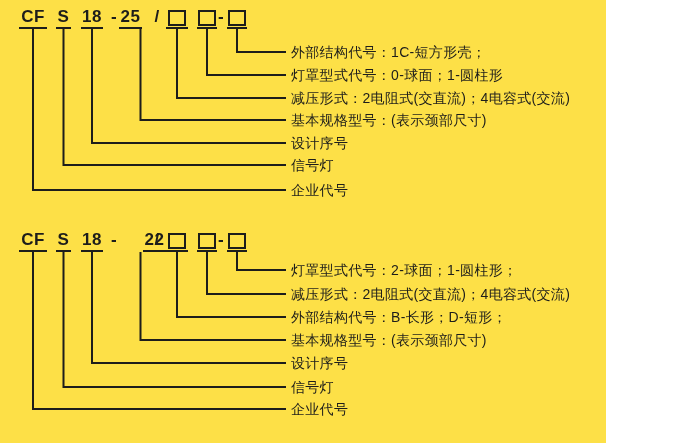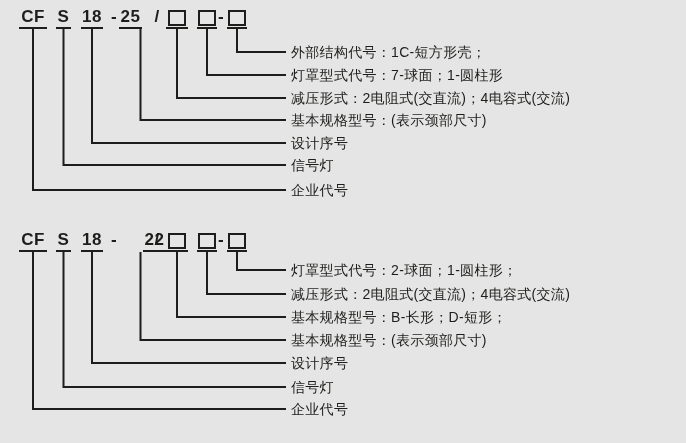--- a/index.html
+++ b/index.html
@@ -1,19 +1,19 @@
 <!DOCTYPE html>
 <html><head>
 <meta charset="utf-8">
 <style>
   html,body{margin:0;padding:0;background:#ffffff;}
   .canvas{
     position:relative;
-    width:686px;height:443px;
-    background:#e5e5e5;
+    width:606px;height:443px;
+    background:#fde047;
     color:#1d1d1b;
     font-family:"Liberation Sans","DejaVu Sans",sans-serif;
     overflow:hidden;
   }
   .canvas svg{position:absolute;left:0;top:0;}
   .code-part{
     position:absolute;
     height:19px;
     text-align:center;
     font-weight:bold;
@@ -81,21 +81,21 @@
       </span>
     <span class="code-part t u" style="left:197px;width:20px">
         <span class="box"></span>
       </span>
     <span class="code-part t" style="left:215px;width:12px">-</span>
     <span class="code-part t u" style="left:227px;width:20px">
         <span class="box"></span>
       </span>
 
     <div class="lbl" style="top:42px">外部结构代号：1C-短方形壳；</div>
-    <div class="lbl" style="top:65px">灯罩型式代号：7-球面；1-圆柱形</div>
+    <div class="lbl" style="top:65px">灯罩型式代号：0-球面；1-圆柱形</div>
     <div class="lbl" style="top:88px">减压形式：2电阻式(交直流)；4电容式(交流)</div>
     <div class="lbl" style="top:110px">基本规格型号：(表示颈部尺寸)</div>
     <div class="lbl" style="top:133px">设计序号</div>
     <div class="lbl" style="top:155px">信号灯</div>
     <div class="lbl" style="top:180px">企业代号</div>
   </section>
 
   
   <section>
     <span class="code-part b u" style="left:19px;width:28px">CF</span>
@@ -110,20 +110,20 @@
     <span class="code-part b u" style="left:197px;width:20px">
         <span class="box"></span>
       </span>
     <span class="code-part b" style="left:215px;width:12px">-</span>
     <span class="code-part b u" style="left:227px;width:20px">
         <span class="box"></span>
       </span>
 
     <div class="lbl" style="top:260px">灯罩型式代号：2-球面；1-圆柱形；</div>
     <div class="lbl" style="top:284px">减压形式：2电阻式(交直流)；4电容式(交流)</div>
-    <div class="lbl" style="top:307px">基本规格型号：B-长形；D-短形；</div>
+    <div class="lbl" style="top:307px">外部结构代号：B-长形；D-短形；</div>
     <div class="lbl" style="top:330px">基本规格型号：(表示颈部尺寸)</div>
     <div class="lbl" style="top:353px">设计序号</div>
     <div class="lbl" style="top:377px">信号灯</div>
     <div class="lbl" style="top:399px">企业代号</div>
   </section>
 
 </div>
 
 </body></html>

